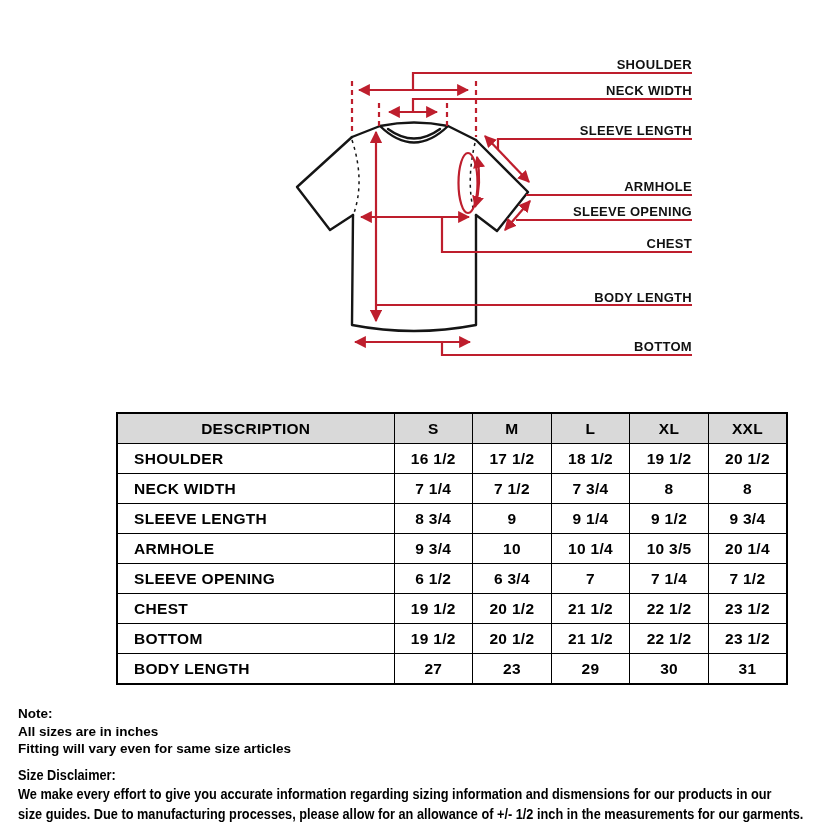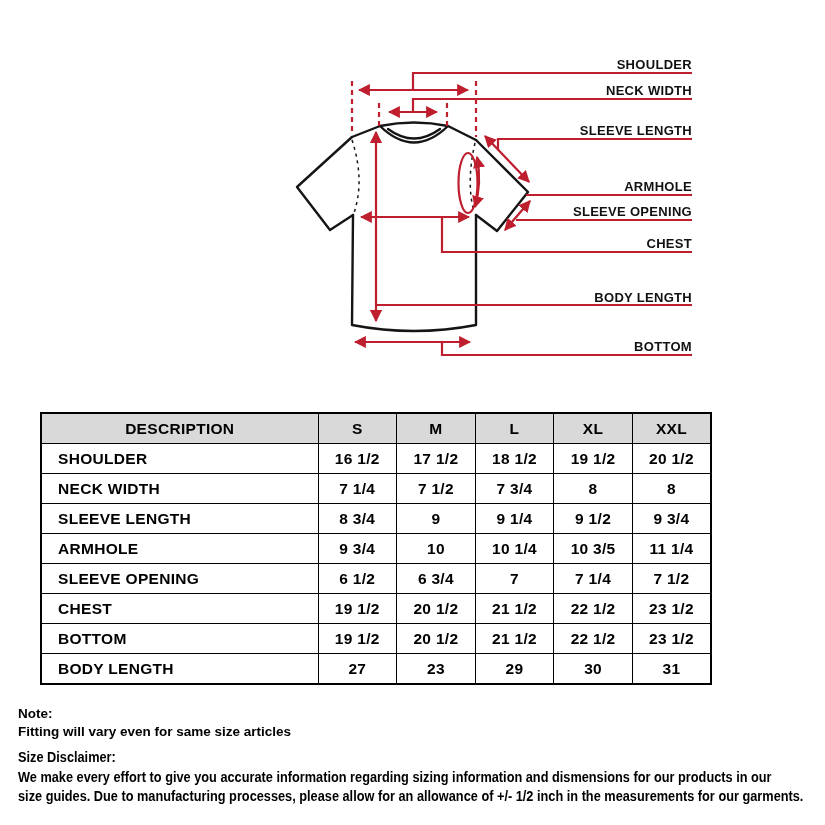--- a/index.html
+++ b/index.html
@@ -21,21 +21,21 @@
     position:absolute;right:133px;white-space:nowrap;
     font-size:13px;font-weight:bold;letter-spacing:.3px;color:#111;
   }
   .k{stroke:var(--outline-black,#151515);stroke-width:2.4;fill:none;stroke-linecap:round;stroke-linejoin:round;}
   .kd{stroke:var(--outline-black,#151515);stroke-width:1.5;fill:none;stroke-dasharray:3 4;}
   .r{stroke:var(--accent-red,#be1e2d);stroke-width:2.2;fill:none;}
   .rd{stroke:var(--accent-red,#be1e2d);stroke-width:2.2;fill:none;stroke-dasharray:5 4;}
 
   
   table.size-table{
-    margin:12px 0 0 40px;width:670px;border-collapse:collapse;table-layout:fixed;
+    margin:12px 0 0 116px;width:670px;border-collapse:collapse;table-layout:fixed;
     border:2.5px solid #000;
     padding-left:28px;
   }
   table.size-table th,table.size-table td{
     border:1.7px solid #000;font-size:15.5px;font-weight:bold;letter-spacing:.3px;
     padding:4px 0;height:21px;vertical-align:middle;text-align:center;
   }
   table.size-table th{background:var(--table-header-bg,#d9d9d9);}
   table.size-table td.lbl{text-align:left;padding-left:16px;}
 
@@ -150,21 +150,21 @@
         <td>9 1/4</td>
         <td>9 1/2</td>
         <td>9 3/4</td>
       </tr>
       <tr>
         <td class="lbl">ARMHOLE</td>
         <td>9 3/4</td>
         <td>10</td>
         <td>10 1/4</td>
         <td>10 3/5</td>
-        <td>11 1/4</td>
+        <td>20 1/4</td>
       </tr>
       <tr>
         <td class="lbl">SLEEVE OPENING</td>
         <td>6 1/2</td>
         <td>6 3/4</td>
         <td>7</td>
         <td>7 1/4</td>
         <td>7 1/2</td>
       </tr>
       <tr>
@@ -189,20 +189,21 @@
         <td>23</td>
         <td>29</td>
         <td>30</td>
         <td>31</td>
       </tr>
     </tbody>
   </table>
 
   <div class="notes">
     <div>Note:</div>
+    <div>All sizes are in inches</div>
     <div>Fitting will vary even for same size articles</div>
   </div>
 
   <div class="disclaimer">
     <div>Size Disclaimer:</div>
     <div>We make every effort to give you accurate information regarding sizing information and dismensions for our products in our</div>
     <div>size guides. Due to manufacturing processes, please allow for an allowance of +/- 1/2 inch in the measurements for our garments.</div>
   </div>
 
 </div>

